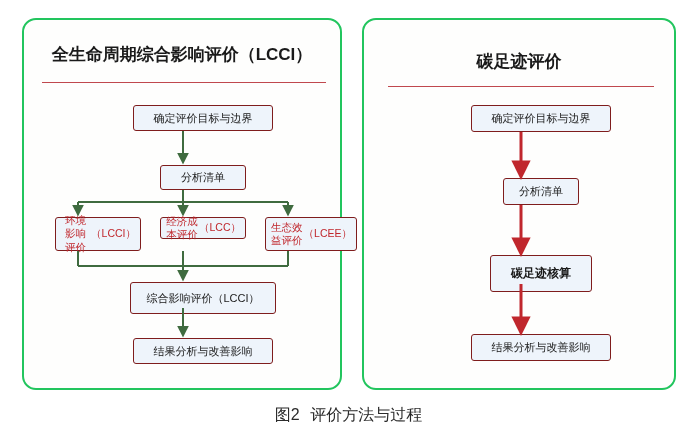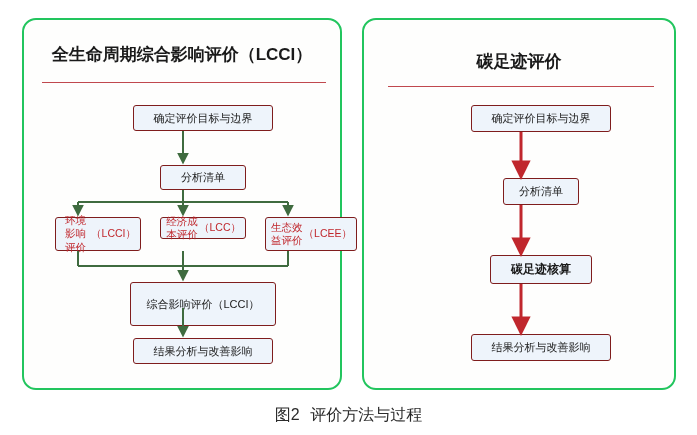--- a/index.html
+++ b/index.html
@@ -147,34 +147,34 @@
   <div class="node two-line" style="left:140px; top:217px; width:86px; height:22px;">
     <span class="l1 node-red-text">经济成本评价</span>
     <span class="l2 node-red-text">（LCC）</span>
   </div>
 
   <div class="node two-line" style="left:245px; top:217px; width:92px; height:34px;">
     <span class="l1 node-red-text">生态效益评价</span>
     <span class="l2 node-red-text">（LCEE）</span>
   </div>
 
-  <div class="node" style="left:110px; top:282px; width:146px; height:44px;">综合影响评价（LCCI）</div>
+  <div class="node" style="left:110px; top:282px; width:146px; height:32px;">综合影响评价（LCCI）</div>
 
   <div class="node" style="left:113px; top:338px; width:140px; height:26px;">结果分析与改善影响</div>
 
   <div class="panel" id="panel-right">
     <div class="panel-title">碳足迹评价</div>
     <div class="title-rule" id="right-rule"></div>
   </div>
 
   <div class="node" style="left:451px; top:105px; width:140px; height:27px;">确定评价目标与边界</div>
 
   <div class="node" style="left:483px; top:178px; width:76px; height:27px;">分析清单</div>
 
-  <div class="node bold-txt" style="left:470px; top:255px; width:102px; height:29px;">碳足迹核算</div>
+  <div class="node bold-txt" style="left:470px; top:255px; width:102px; height:37px;">碳足迹核算</div>
 
   <div class="node" style="left:451px; top:334px; width:140px; height:27px;">结果分析与改善影响</div>
 
   <svg id="arrows" viewBox="0 0 697 435">
     <defs>
       <marker id="ah-green" markerWidth="8" markerHeight="8" refX="4.2" refY="3" orient="auto">
         <path d="M0,0 L6,3 L0,6 z" fill="#3f6b3f"></path>
       </marker>
       <marker id="ah-red" markerWidth="9" markerHeight="9" refX="4.2" refY="3.2" orient="auto">
         <path d="M0,0 L6.5,3.2 L0,6.4 z" fill="#c0272d"></path>

